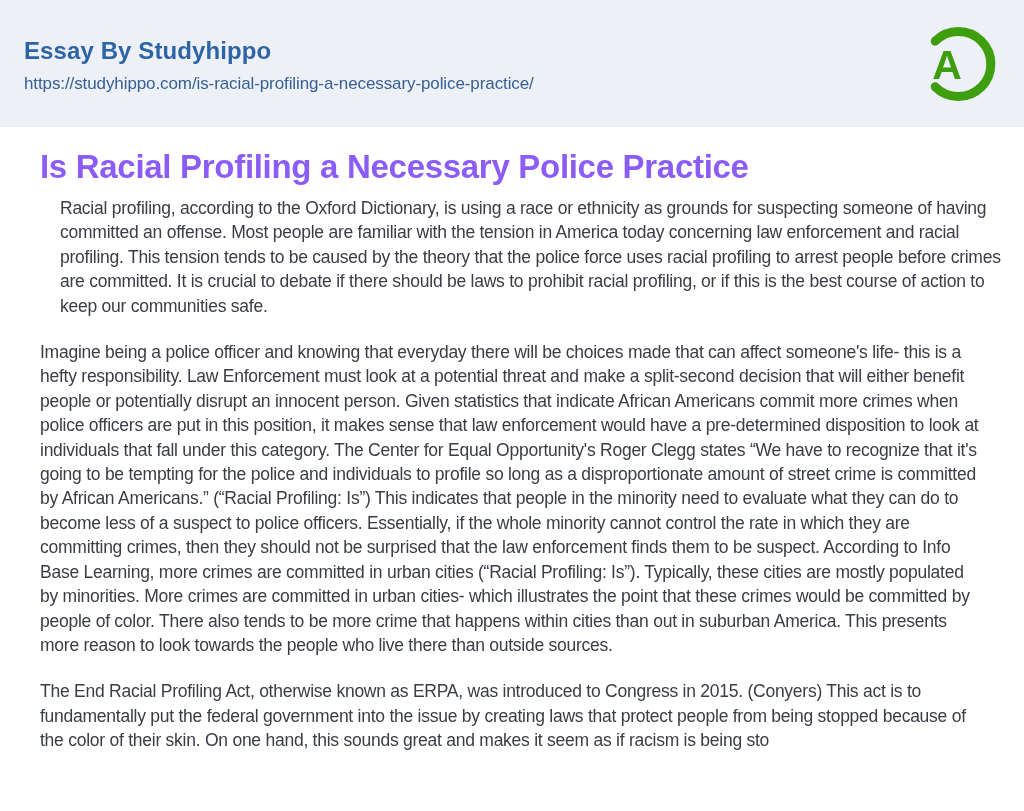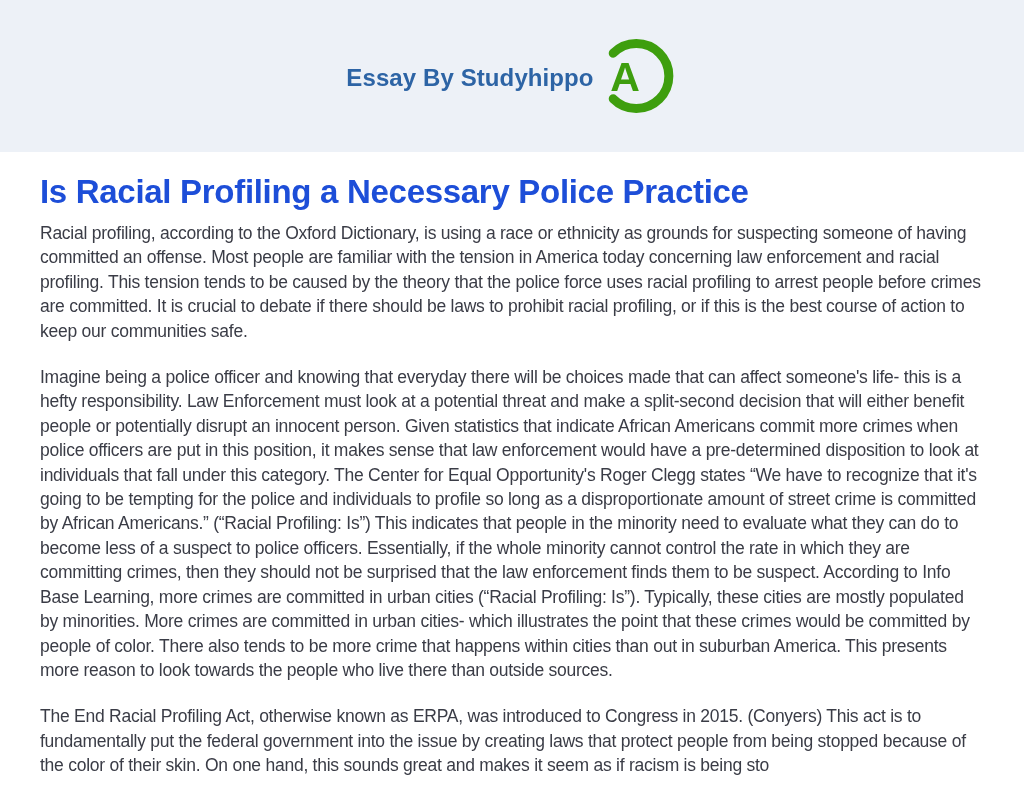--- a/index.html
+++ b/index.html
@@ -7,26 +7,26 @@
   body {
     width: 1024px;
     height: 811px;
     overflow: hidden;
     background: #ffffff;
     font-family: "Liberation Sans", "DejaVu Sans", sans-serif;
   }
 
   
   .page-header {
-    height: 152px;
+    height: 127px;
     background: #edf1f7;
     display: flex;
     align-items: center;
-    justify-content: center;
-    padding: 0 46px;
+    justify-content: space-between;
+    padding: 0 24px;
   }
   .header-left {
     display: flex;
     flex-direction: column;
     gap: 9px;
     padding-top: 4px;
   }
   .site-title {
     font-size: 24px;
     font-weight: 700;
@@ -56,39 +56,40 @@
 
   
   .article-main {
     padding: 0 40px;
   }
   .article-title {
     margin-top: 20px;
     font-size: 33px;
     line-height: 40px;
     font-weight: 800;
-    color: #1d4ed8;
+    color: #8b5cf6;
     letter-spacing: -0.3px;
   }
   .article-paragraph {
     font-size: 17.5px;
     line-height: 24.4px;
     color: #3a3c46;
     letter-spacing: -0.25px;
     margin-top: 22px;
     width: 944px;
   }
-  .article-paragraph.first { margin-top: 9px; }
+  .article-paragraph.first { margin-top: 9px; margin-left: 20px; }
 </style>
 </head>
 <body>
 
 <header class="page-header">
   <div class="header-left">
     <div class="site-title">Essay By Studyhippo</div>
+    <a class="article-url">https://studyhippo.com/is-racial-profiling-a-necessary-police-practice/</a>
   </div>
   <div class="logo-wrap">
     <svg viewBox="0 0 84 84">
 
       <path d="M 19.2 19.2 A 32.5 32.5 0 1 1 19.2 64.8" fill="none" stroke="#3e9e0e" stroke-width="9" stroke-linecap="round"></path>
       <text class="logo-letter" x="31" y="56.5" text-anchor="middle" fill="#3e9e0e">A</text>
     </svg>
   </div>
 </header>
 

